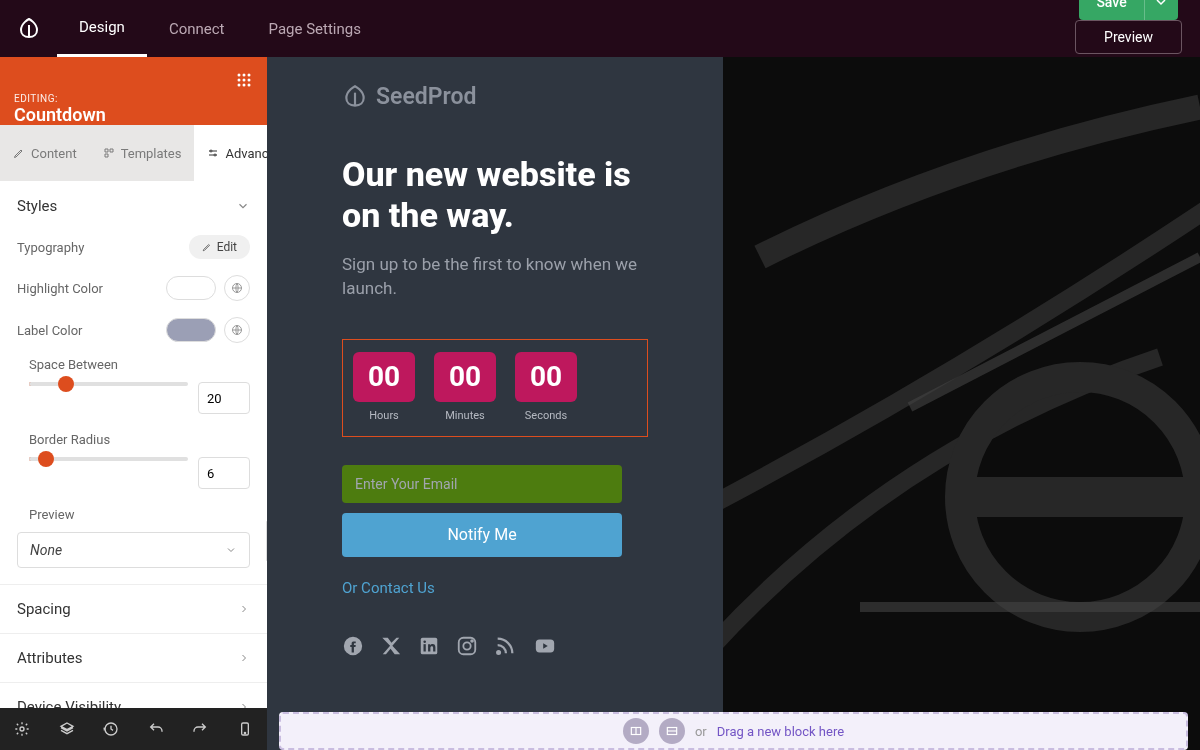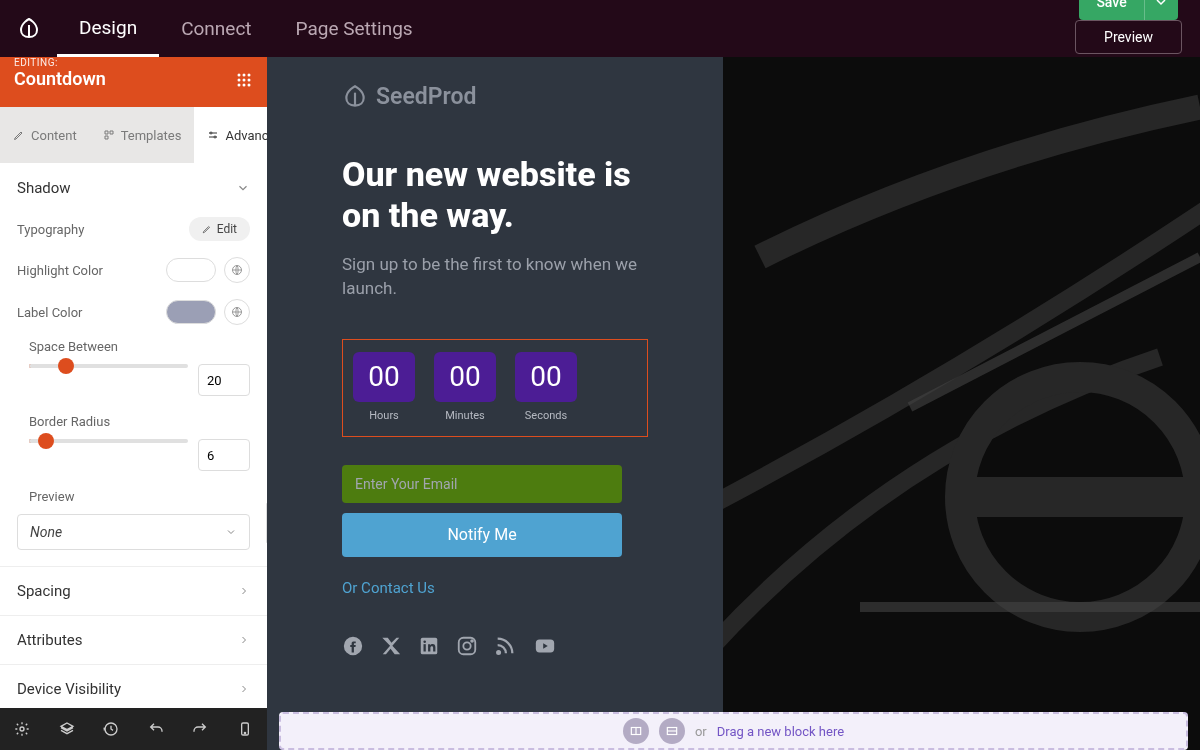--- a/index.html
+++ b/index.html
@@ -2,32 +2,32 @@
 <html><head>
 <meta charset="utf-8">
 <style>
 * { margin:0; padding:0; box-sizing:border-box; font-family:-apple-system,BlinkMacSystemFont,"Segoe UI",Roboto,sans-serif; }
 body { width:1200px; height:750px; overflow:hidden; background:#f0f0f0; position:relative; }
 
 
 .topbar { height:57px; background:#230918; display:flex; align-items:center; color:#fff; }
 .logo-leaf { width:57px; display:flex; align-items:center; justify-content:center; }
 .topnav { display:flex; height:100%; }
-.topnav-item { padding:4px 22px; display:flex; align-items:center; font-size:19px; color:#bba8b3; cursor:pointer; height:100%; }
+.topnav-item { padding:4px 22px; display:flex; align-items:center; font-size:15px; color:#bba8b3; cursor:pointer; height:100%; }
 .topnav-item.active { color:#fff; border-bottom:3px solid #fff; }
 .top-right { margin-left:auto; display:flex; align-items:center; padding-right:18px;flex-direction:column; }
 .help-wrap { display:flex; align-items:center; gap:6px; color:#d8cdd3; font-size:14px; cursor:pointer; }
 .save-btn { background:#36a764; color:#fff; border:none; border-radius:4px 0 0 4px; padding:9px 17px; font-size:14px; font-weight:500; cursor:pointer; }
 .save-drop { background:#36a764; border:none; border-left:1px solid rgba(255,255,255,.25); border-radius:0 4px 4px 0; width:34px; height:36px; display:flex; align-items:center; justify-content:center; cursor:pointer; }
 .save-group { display:flex; }
 .preview-btn { background:transparent; color:#fff; border:1px solid #6b5561; border-radius:4px; padding:8px 28px; font-size:14px; cursor:pointer; }
 .close-x { color:#fff; font-size:20px; cursor:pointer; padding:6px; }
 
 
-.edit-header { height:50px; background:#dd4d1e; color:#fff; display:flex; align-items:flex-start; padding:0 14px; position:relative; }
+.edit-header { height:68px; background:#dd4d1e; color:#fff; display:flex; align-items:flex-end; padding:0 14px; position:relative; }
 .edit-label { font-size:10px; letter-spacing:.5px; opacity:.9; }
 .edit-title { font-size:18px; font-weight:600; }
 .grip { position:absolute; right:14px; top:14px; cursor:grab; }
 
 
 .tabs { height:56px; background:#e8e7e6; display:flex; }
 .tab { flex:0 0 auto; padding:0 13px; display:flex; align-items:center; gap:6px; font-size:13px; color:#7a7a7a; cursor:pointer; }
 .tab.active { background:#fff; color:#333; }
 
 
@@ -57,21 +57,21 @@
 .bb-item { flex:1; display:flex; align-items:center; justify-content:center; color:#ccc; cursor:pointer; height:100%; }
 
 
 .canvas { position:absolute; left:267px; top:57px; right:0; bottom:0; background:#0a0a0a; overflow:hidden; }
 .content-col { position:absolute; left:0; top:0; width:456px; height:100%; background:#2f3640; padding:20px 75px 0 75px; }
 .col-logo { display:flex; align-items:center; gap:8px; color:#8b919c; margin-top:6px; }
 .hero-title { color:#fff; font-size:34px; font-weight:800; line-height:1.2; margin-top:44px; }
 .hero-sub { color:#9ba0aa; font-size:17px; margin-top:16px; line-height:1.45; }
 .countdown-wrap { border:1.5px solid #dd4d1e; padding:12px 10px 14px; margin-top:38px; display:flex; gap:19px; }
 .cd-unit { text-align:center; }
-.cd-box { width:62px; height:50px; background:#4c1d95; border-radius:6px; color:#fff; font-size:28px; font-weight:400; display:flex; align-items:center; justify-content:center; }
+.cd-box { width:62px; height:50px; background:#be185d; border-radius:6px; color:#fff; font-size:28px; font-weight:700; display:flex; align-items:center; justify-content:center; }
 .cd-label { color:#b5b9c1; font-size:11px; margin-top:7px; }
 .email-input { width:280px; height:38px; background:#4d7c0f; border:none; border-radius:4px; padding:0 13px; color:#fff; font-size:14px; margin-top:28px; }
 .email-input::placeholder { color:#a1a6af; }
 .notify-btn { width:280px; height:44px; background:#4fa3d1; border:none; border-radius:4px; color:#fff; font-size:16px; margin-top:10px; cursor:pointer; }
 .contact-link { color:#4fa3d1; font-size:15px; margin-top:22px; display:inline-block; cursor:pointer; }
 .socials { display:flex; gap:16px; margin-top:38px; color:#a1a6af; }
 .socials svg { cursor:pointer; }
 
 .drop-zone { position:absolute; left:12px; right:12px; bottom:0; height:38px; border:2px dashed #c9bde0; background:#f3f0fa; border-radius:4px; display:flex; align-items:center; justify-content:center; gap:10px; font-size:13px; }
 .dz-circle { width:26px; height:26px; border-radius:50%; background:#b3abc4; display:flex; align-items:center; justify-content:center; cursor:pointer; color:#fff; }
@@ -161,21 +161,21 @@
           <path d="M4 8h16M4 16h16"></path>
           <circle cx="8" cy="8" r="2" fill="#fff"></circle>
           <circle cx="16" cy="16" r="2" fill="#fff"></circle>
         </svg>
       <span>Advanced</span>
     </div>
   </div>
 
   <div class="sidebar">
     <div class="section-head">
-      <span>Shadow</span>
+      <span>Styles</span>
       <svg width="14" height="14" viewBox="0 0 24 24" fill="none" stroke="#888" stroke-width="2">
           <path d="M6 9l6 6 6-6"></path>
         </svg>
     </div>
 
     <div class="row">
       <span class="row-label">Typography</span>
       <button class="edit-chip">
         <svg width="10" height="10" viewBox="0 0 24 24" fill="none" stroke="#555" stroke-width="2">
             <path d="M3 21l3-1 12-12-2-2L4 18l-1 3z"></path>

